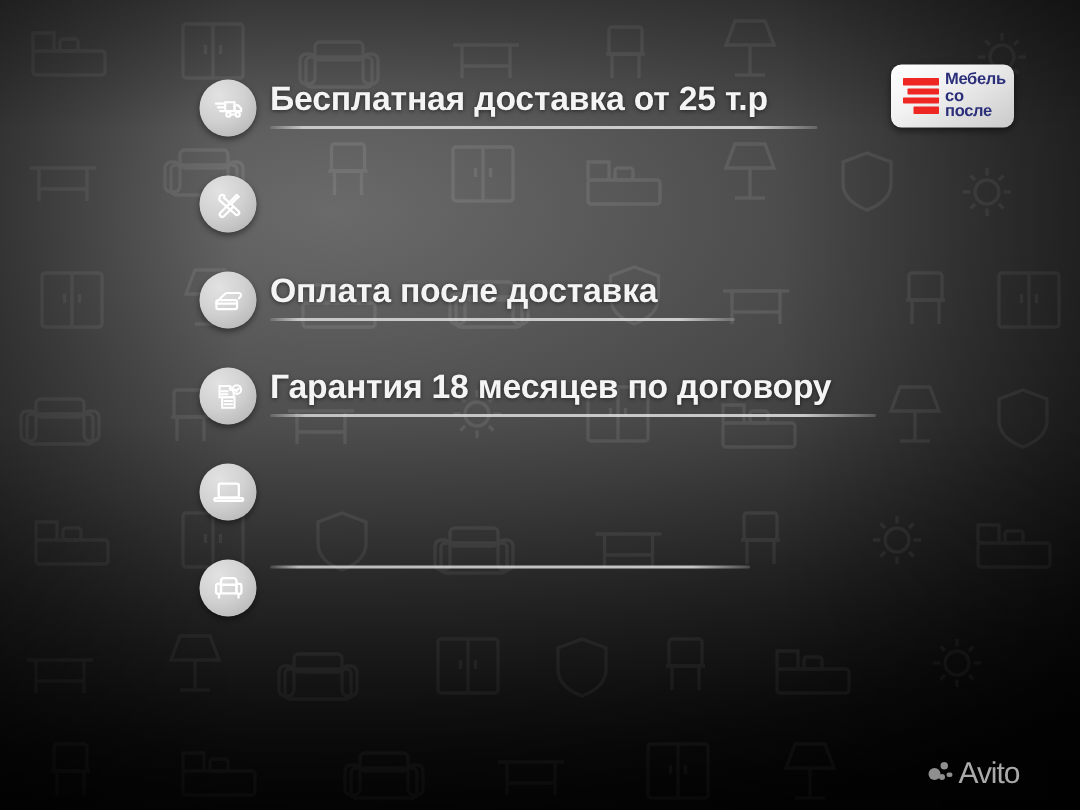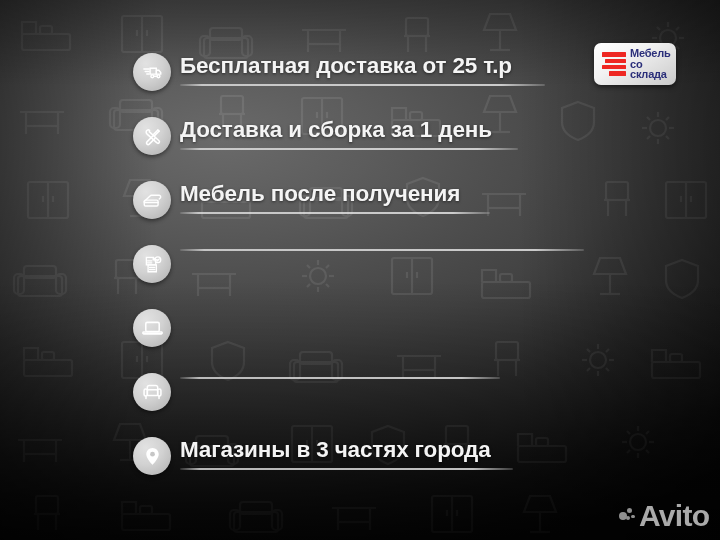--- a/index.html
+++ b/index.html
@@ -159,22 +159,22 @@
     border-radius: 50%;
     background: #9a9a9a;
   }
   .avito-mark i.d1 { width: 8.4px; height: 8.4px; left: 0; top: 4.6px; }
   .avito-mark i.d2 { width: 5.4px; height: 5.4px; left: 7.6px; top: 0px; }
   .avito-mark i.d3 { width: 4.2px; height: 4.2px; left: 7.0px; top: 8.0px; }
   .avito-mark i.d4 { width: 3.4px; height: 3.4px; left: 12.2px; top: 7.2px; }
   .avito-word {
     margin-left: 3px;
     color: #b7b7b7;
-    font-size: 30px;
-    font-weight: bold;
+    font-size: 20px;
+    font-weight: normal;
     line-height: 26px;
     letter-spacing: -0.7px;
     text-align: right;
   }
 </style>
 </head>
 <body>
 
 <div id="stage">
 
@@ -322,55 +322,52 @@
     <div class="feature-row">
       <span class="icon-badge">
         <svg viewBox="0 0 24 24" fill="none" stroke-width="1.6" stroke-linecap="round">
           <path d="M6.6 5.4 C5 6.2 5 8.6 6.4 9.6 L16.6 18.6 a1.5 1.5 0 0 0 2.2 -2.1 L8.8 7.2 C9.6 5.6 8.2 4.6 6.6 5.4 Z" stroke="#fff" fill="none"></path>
           <path d="M17.6 5.2 L13.2 9.6" stroke="#fff"></path>
           <path d="M18.8 6.4 L14.4 10.8" stroke="#fff"></path>
           <path d="M17.6 5.2 L18.8 6.4" stroke="#fff"></path>
           <path d="M12.2 11.6 L6.2 17.6 a1.7 1.7 0 0 0 2.4 2.4 L14.6 14" stroke="#fff" fill="none"></path>
         </svg>
       </span>
-      <span class="label-wrap">
-        <span class="label">Доставка и сборка за 1 день</span>
-        <span class="label-rule" style="width: 338px;"></span>
-      </span>
     </div>
 
     <div class="feature-row">
       <span class="icon-badge">
         <svg viewBox="0 0 24 24" fill="none" stroke-width="1.5" stroke-linecap="round">
           <path d="M3.4 13 L9.4 7.2 a2 2 0 0 1 1.5 -0.6 H19 a1.6 1.6 0 0 1 1.1 2.7 L19 10.4" stroke="#fff" fill="none"></path>
           <rect x="3.4" y="11.6" width="14.4" height="6.2" rx="1.3" stroke="#fff" fill="none"></rect>
           <path d="M3.4 14 h14.4" stroke="#fff"></path>
         </svg>
       </span>
       <span class="label-wrap">
-        <span class="label">Мебель после получения</span>
+        <span class="label">Оплата после доставка</span>
         <span class="label-rule" style="width: 310px;"></span>
       </span>
     </div>
 
     <div class="feature-row">
       <span class="icon-badge">
         <svg viewBox="0 0 24 24" fill="none" stroke-width="1.4" stroke-linecap="round">
           <path d="M5.6 4.6 h7.2 l2.6 2.6 v5.2 h-9.8 Z" stroke="#fff" fill="none"></path>
           <path d="M12.8 4.6 v2.6 h2.6" stroke="#fff"></path>
           <path d="M6.8 8.2 h4.4" stroke="#fff"></path>
           <path d="M6.8 10.3 h4.4" stroke="#fff"></path>
           <path d="M7.4 12.4 h8.6 v7.2 h-8.6 Z" stroke="#fff" fill="none"></path>
           <path d="M9 15 h5.4" stroke="#fff"></path>
           <path d="M9 17.2 h5.4" stroke="#fff"></path>
           <circle cx="17.6" cy="7" r="3" stroke="#fff" fill="none"></circle>
           <path d="M16.3 7 l1 1.1 l1.8 -2" stroke="#fff"></path>
         </svg>
       </span>
       <span class="label-wrap">
+        <span class="label">Гарантия 18 месяцев по договору</span>
         <span class="label-rule" style="width: 404px;"></span>
       </span>
     </div>
 
     <div class="feature-row">
       <span class="icon-badge">
         <svg viewBox="0 0 24 24" fill="none" stroke-width="1.6" stroke-linecap="round">
           <rect x="5" y="5.6" width="14" height="9.6" rx="1.4" stroke="#fff" fill="none"></rect>
           <path d="M2.6 17.6 h18.8 a1 1 0 0 0 0 -1.9 H2.6 a1 1 0 0 0 0 1.9 Z" stroke="#fff" fill="none"></path>
         </svg>
@@ -386,46 +383,34 @@
           <rect x="17.4" y="8.4" width="3.4" height="7.2" rx="1.6" stroke="#fff" fill="none"></rect>
           <path d="M5.2 15.6 v2.6" stroke="#fff"></path>
           <path d="M18.8 15.6 v2.6" stroke="#fff"></path>
         </svg>
       </span>
       <span class="label-wrap">
         <span class="label-rule" style="width: 320px;"></span>
       </span>
     </div>
 
-    <div class="feature-row">
-      <span class="icon-badge">
-        <svg viewBox="0 0 24 24" stroke-width="0">
-          <path d="M12 3.2 c-3.6 0 -6.5 2.9 -6.5 6.5 c0 4.7 6.5 11.1 6.5 11.1 s6.5 -6.4 6.5 -11.1 c0 -3.6 -2.9 -6.5 -6.5 -6.5 Z" fill="#fff" stroke="none"></path>
-          <circle cx="12" cy="9.6" r="2.5" fill="#c6c6c6" stroke="none"></circle>
-        </svg>
-      </span>
-      <span class="label-wrap">
-        <span class="label">Магазины в 3 частях города</span>
-        <span class="label-rule" style="width: 333px;"></span>
-      </span>
-    </div>
 
   </div>
 
   <div class="brand-card">
     <span class="brand-bars">
       <i></i>
         <i></i>
         <i></i>
         <i></i>
     </span>
     <span class="brand-text">
       <span>Мебель</span>
       <span>со</span>
-      <span>склада</span>
+      <span>после</span>
     </span>
   </div>
 
   <div class="avito">
     <span class="avito-mark">
       <i class="d1"></i>
         <i class="d2"></i>
         <i class="d3"></i>
         <i class="d4"></i>
     </span>

